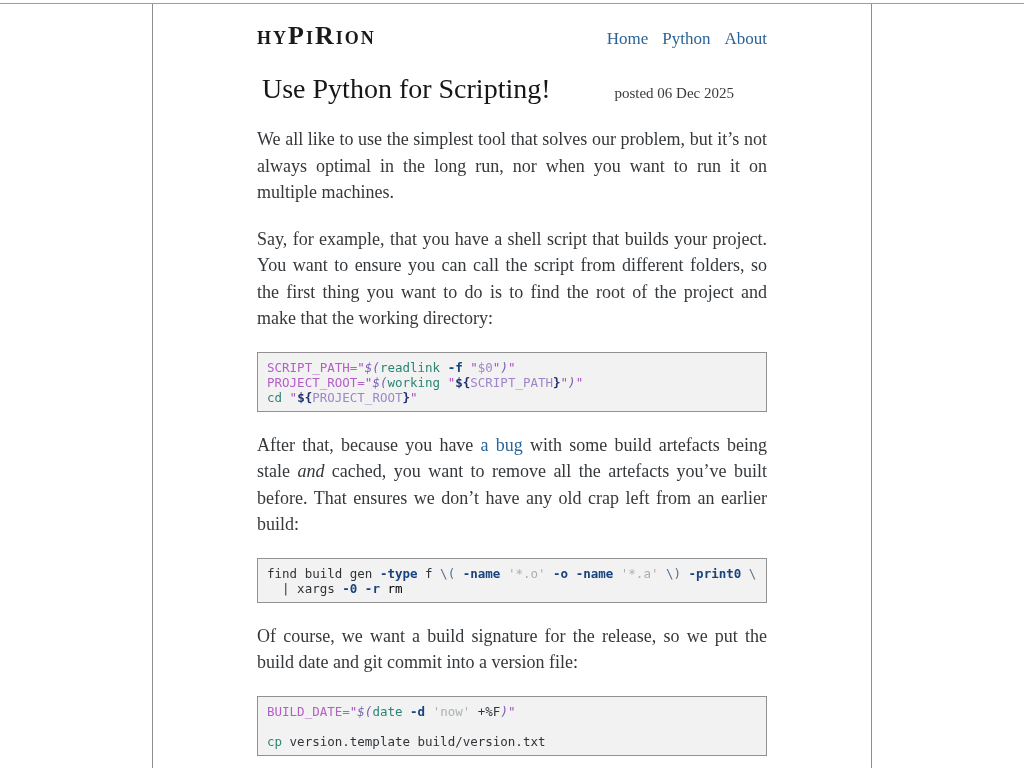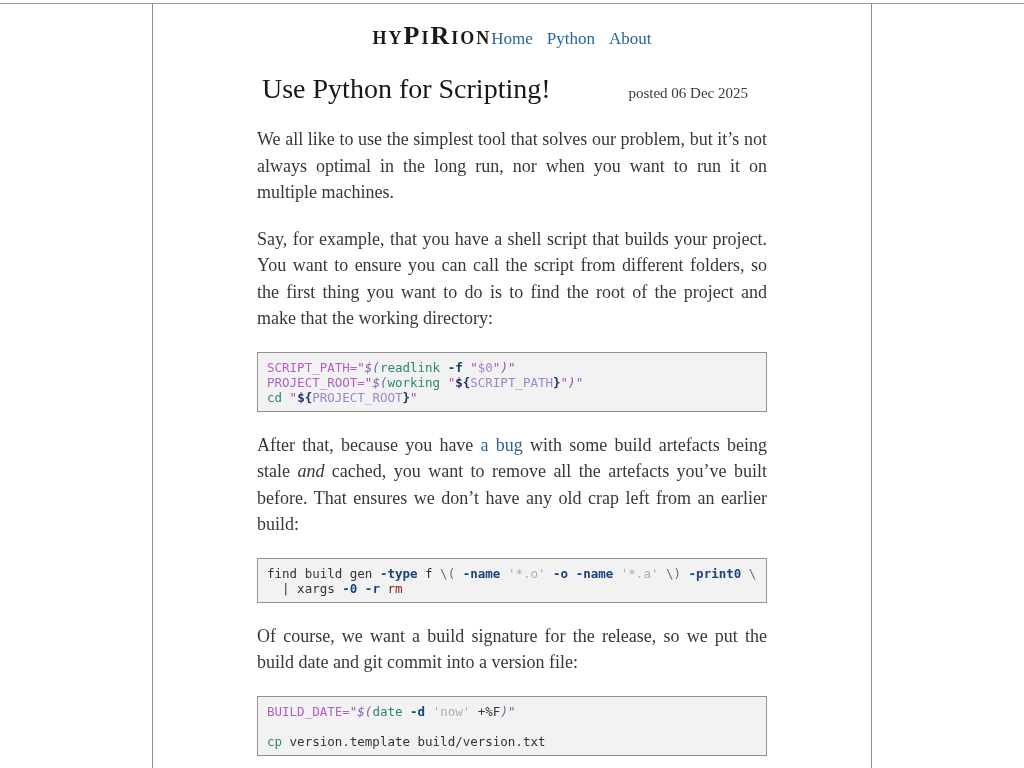--- a/index.html
+++ b/index.html
@@ -13,21 +13,21 @@
     margin: 0 auto;
     border-left: 1px solid #8e8e8e;
     border-right: 1px solid #8e8e8e;
     background: #ffffff;
     height: 790px;
     padding: 16px 104px 40px 104px;
   }
 
   header.site-header {
     display: flex;
-    justify-content: center;
+    justify-content: space-between;
     align-items: baseline;
   }
   .logo {
     font-size: 26px;
     line-height: 32px;
     font-variant: small-caps;
     font-variant-caps: small-caps;
     letter-spacing: 2px;
     font-weight: 600;
     color: #1a1a1a;
@@ -51,21 +51,21 @@
   h1.post-title {
     font-size: 28px;
     line-height: 34px;
     font-weight: normal;
     color: #161616;
     margin-left: 5px;
   }
   .posted {
     font-size: 15px;
     color: #3b3b3b;
-    margin-right: 19px;
+    margin-right: 33px;
     white-space: nowrap;
   }
 
   article p {
     font-size: 18px;
     line-height: 26.5px;
     text-align: justify;
     margin: 20px 0;
     color: #35383b;
   }
@@ -88,21 +88,21 @@
   .tk-pl { color: #30353a; }
   .tk-nv { color: #b35fc6; }           
   .tk-st { color: #a94cc0; }           
   .tk-sb { color: #7a5fb5; font-style: italic; } 
   .tk-cm { color: #2b8573; }           
   .tk-fl { color: #17437f; font-weight: bold; }  
   .tk-iv { color: #9e86c8; }           
   .tk-br { color: #1d2f70; font-weight: bold; }  
   .tk-sq { color: #a8b1b1; }           
   .tk-es { color: #54718e; }           
-  .tk-mu { color: #7f1d1d; }           
+  .tk-mu { color: #000000; }           
 </style>
 </head>
 <body>
 
 <div class="topline"></div>
 
 <div class="frame">
 
   <header class="site-header">
     <a class="logo">hyPiRion</a>

